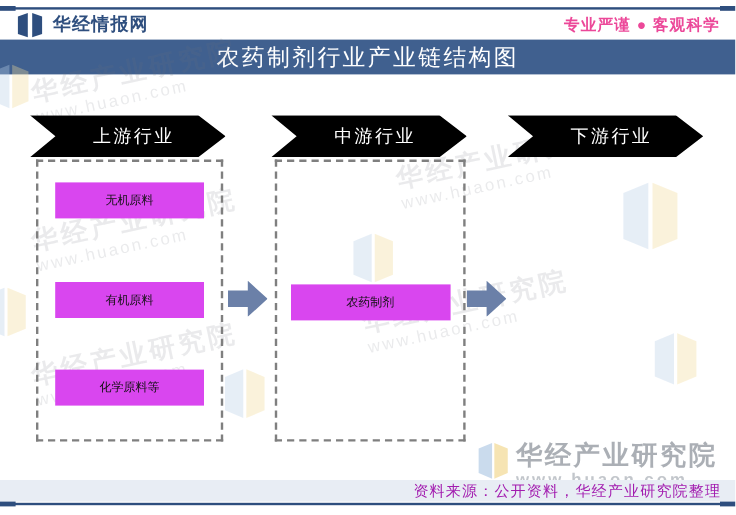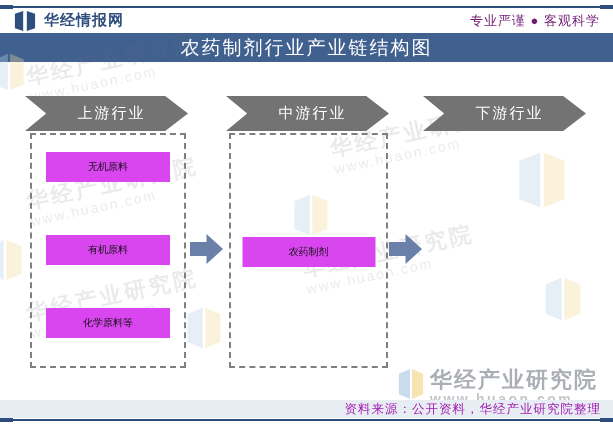--- a/index.html
+++ b/index.html
@@ -12,29 +12,29 @@
   .rule .cap{position:absolute;top:-1px;width:13px;height:4px;background:#2e4e7e;}
   .rule .cap.left{left:-6px;}
   .rule .cap.right{right:-6px;}
   .rule.top{top:6px;}
   .rule.bottom{top:419px;}
 
   
   .header{position:absolute;top:8px;left:0;width:613px;height:25px;
     display:flex;align-items:center;justify-content:space-between;padding:0 13px;box-sizing:border-box;}
   .brand{display:flex;align-items:center;gap:7px;color:#2e4e7e;font-size:15px;font-weight:bold;letter-spacing:1px;}
-  .tagline{color:#701a75;font-size:13px;font-weight:normal;letter-spacing:1px;}
+  .tagline{color:#ec4899;font-size:13px;font-weight:bold;letter-spacing:1px;}
 
   
   .title-banner{position:absolute;top:33px;left:0;width:613px;height:29px;background:#40608f;
     display:flex;align-items:center;justify-content:center;}
   .title-banner span{color:#ffffff;font-size:19px;font-weight:normal;letter-spacing:2px;}
 
   
-  .chevron{position:absolute;top:96px;height:35px;width:163px;background:#737373;
+  .chevron{position:absolute;top:96px;height:35px;width:163px;background:#000000;
     clip-path:polygon(0% 0%,86% 0%,100% 50%,86% 100%,0% 100%,13% 50%);
     display:flex;align-items:center;justify-content:center;}
   .chevron span{color:#ffffff;font-size:15px;letter-spacing:2px;padding-left:10px;}
   .chevron.c1{left:25px;} .chevron.c2{left:226px;} .chevron.c3{left:423px;}
 
   .dashed{position:absolute;top:133px;height:235px;border:2px dashed #7f7f7f;box-sizing:border-box;background:transparent;}
   .dashed.c1{left:30px;width:156px;}
   .dashed.c2{left:229px;width:159px;}
   .dashed.c3{left:425px;width:158px;}
 

